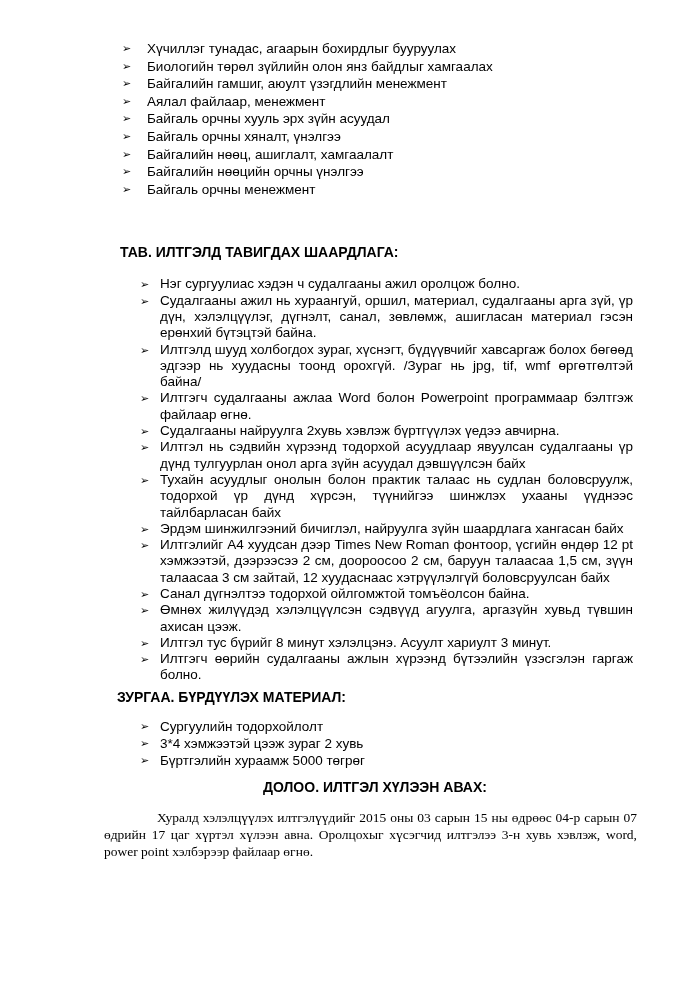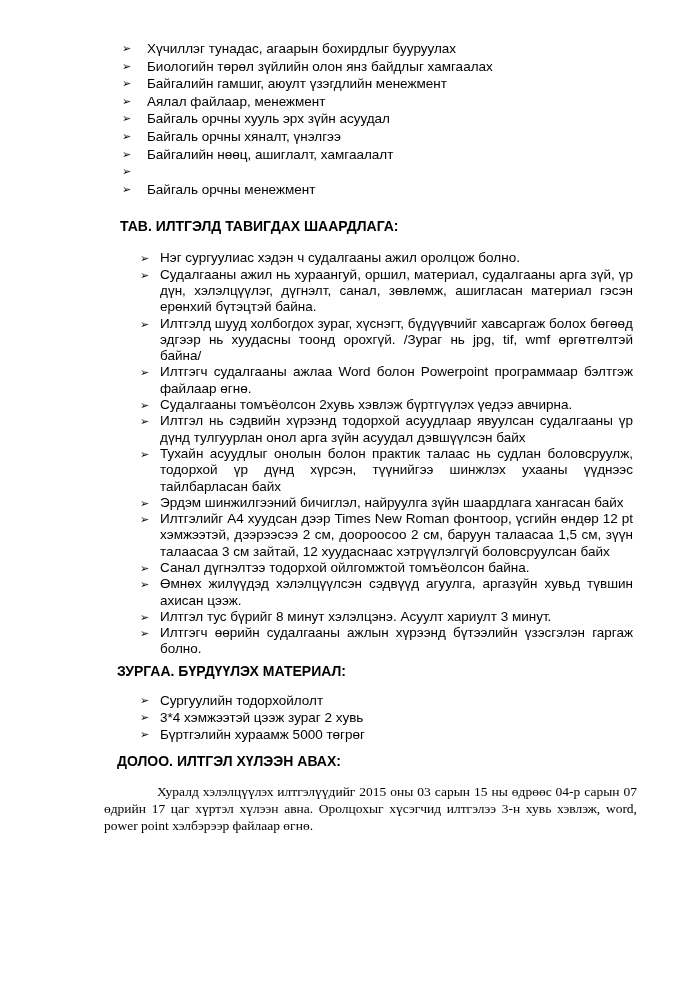--- a/index.html
+++ b/index.html
@@ -39,23 +39,23 @@
     font-size: 11px;
     line-height: inherit;
   }
   .main-list .bullet, .six-list .bullet { flex: 0 0 20px; width: 20px; }
   .heading {
     margin: 0 67px 0 117px;
     font-size: 14px;
     font-weight: bold;
     line-height: 17px;
   }
-  .heading-five { margin-top: 20px; margin-left: 120px; }
+  .heading-five { margin-top: 46px; margin-left: 120px; }
   .heading-six { margin-top: 5px; }
-  .heading-seven { margin-top: 10px; }
+  .heading-seven { margin-top: 10px; text-align: center; }
   .para {
     margin: 13px 63px 0 104px;
     width: 533px;
     line-height: 17px;
     text-align: justify;
     text-indent: 53px;
     font-family: Liberation Serif, serif;
   }
 </style>
 </head>
@@ -87,20 +87,21 @@
     <div class="li">
         <span class="bullet">➢</span>
         <span class="li-text">Байгаль орчны хяналт, үнэлгээ</span>
       </div>
     <div class="li">
         <span class="bullet">➢</span>
         <span class="li-text">Байгалийн нөөц, ашиглалт, хамгаалалт</span>
       </div>
     <div class="li">
         <span class="bullet">➢</span>
+        <span class="li-text">Байгалийн нөөцийн орчны үнэлгээ</span>
       </div>
     <div class="li">
         <span class="bullet">➢</span>
         <span class="li-text">Байгаль орчны менежмент</span>
       </div>
   </div>
 
   <div class="heading heading-five">ТАВ. ИЛТГЭЛД ТАВИГДАХ ШААРДЛАГА:</div>
 
   <div class="main-list">
@@ -115,21 +116,21 @@
     <div class="li">
         <span class="bullet">➢</span>
         <span class="li-text">Илтгэлд шууд холбогдох зураг, хүснэгт, бүдүүвчийг хавсаргаж болох бөгөөд эдгээр нь хуудасны тоонд орохгүй. /Зураг нь jpg, tif, wmf өргөтгөлтэй байна/</span>
       </div>
     <div class="li">
         <span class="bullet">➢</span>
         <span class="li-text">Илтгэгч судалгааны ажлаа Word болон Powerpoint программаар бэлтгэж файлаар өгнө.</span>
       </div>
     <div class="li">
         <span class="bullet">➢</span>
-        <span class="li-text">Судалгааны томъёолсон 2хувь хэвлэж бүртгүүлэх үедээ авчирна.</span>
+        <span class="li-text">Судалгааны найруулга 2хувь хэвлэж бүртгүүлэх үедээ авчирна.</span>
       </div>
     <div class="li">
         <span class="bullet">➢</span>
         <span class="li-text">Илтгэл нь сэдвийн хүрээнд тодорхой асуудлаар явуулсан судалгааны үр дүнд тулгуурлан онол арга зүйн асуудал дэвшүүлсэн байх</span>
       </div>
     <div class="li">
         <span class="bullet">➢</span>
         <span class="li-text">Тухайн асуудлыг онолын болон практик талаас нь судлан боловсруулж, тодорхой үр дүнд хүрсэн, түүнийгээ шинжлэх ухааны үүднээс тайлбарласан байх</span>
       </div>
     <div class="li">

